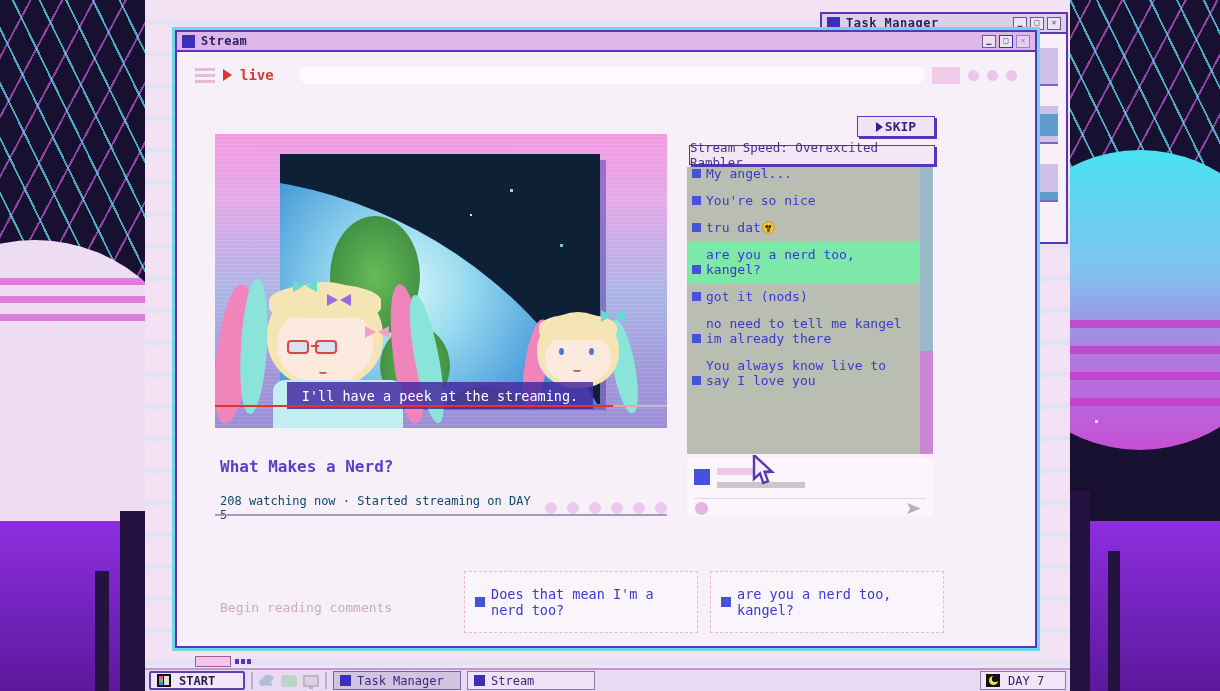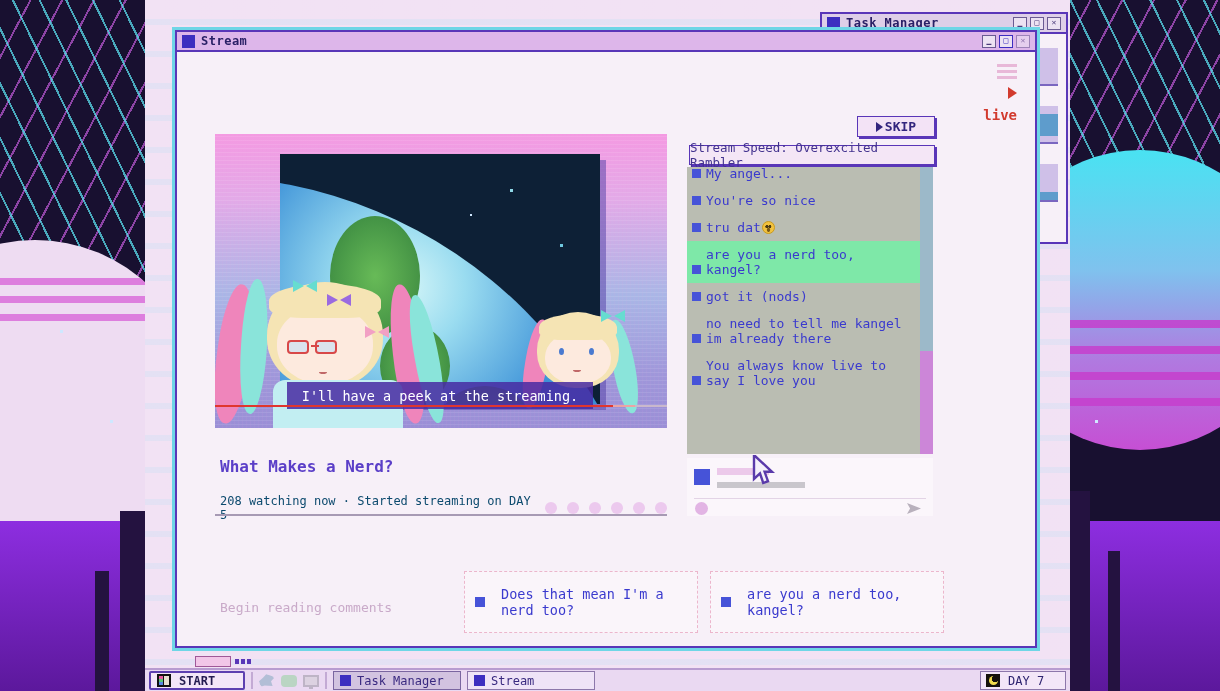--- a/index.html
+++ b/index.html
@@ -43,21 +43,21 @@
   
   .tm-window { left:820px; top:12px; width:248px; height:232px; }
   .tm-window .titlebar { background:#decfe8; }
   .tm-bar { position:absolute; right:8px; left:14px; height:38px; background:#cfc0e8; border-bottom:2px solid #7a66c0; }
   .tm-bar .seg { position:absolute; right:0; width:34px; background:#5e9ccc; }
 
   
   .stream-window { left:175px; top:30px; width:862px; height:618px; outline:3px solid #6ed6e6; }
   .stream-body { position:absolute; left:0; top:22px; right:0; bottom:0; background:#f7f0f8; }
 
-  .topbar { position:absolute; left:18px; top:10px; right:18px; height:22px; display:flex; align-items:flex-end; gap:8px;flex-direction:column; }
+  .topbar { position:absolute; left:18px; top:10px; right:18px; height:22px; display:flex; align-items:center; gap:8px; }
   .hamburger { width:20px; display:flex; flex-direction:column; gap:3px; }
   .hamburger i { height:3px; background:#e8b8d8; display:block; }
   .play-tri { width:0; height:0; border-left:9px solid #d23a2e; border-top:6px solid transparent; border-bottom:6px solid transparent; }
   .live-label { color:#d23a2e; font-weight:bold; font-size:14px; }
   .live-bar { flex:1; height:17px; background:#fdfbfe; border-radius:8px; margin-left:18px; }
   .pink-chip { width:28px; height:17px; background:#f0cce8; }
   .dot { width:11px; height:11px; border-radius:50%; background:#e9c6ea; }
 
   
   .video { position:absolute; left:38px; top:80px; width:452px; height:294px; overflow:hidden;
@@ -127,21 +127,21 @@
   .chat-input .avatar { position:absolute; left:7px; top:11px; width:16px; height:16px; background:#4653d8; }
   .chat-input .ph1 { position:absolute; left:30px; top:10px; width:52px; height:7px; background:#ecc9ea; }
   .chat-input .ph2 { position:absolute; left:30px; top:24px; width:88px; height:6px; background:#c9c6cc; }
   .chat-input .idiv { position:absolute; left:7px; right:7px; top:40px; height:1px; background:#e3d4e6; }
   .chat-input .emoji-btn { position:absolute; left:8px; top:44px; width:13px; height:13px; border-radius:50%; background:#e2b4e4; }
   .chat-input .send { position:absolute; right:12px; top:45px; width:14px; height:11px; background:#b9b1bd;
       clip-path:polygon(0 0, 100% 50%, 0 100%, 22% 50%); }
 
   .begin-label { position:absolute; left:43px; top:546px; font-size:13px; color:#c9aac9; }
   .choice { position:absolute; top:517px; width:234px; height:62px; border:1px dashed #ecb6cc; background:rgba(252,248,252,.6);
-      display:flex; align-items:center; gap:16px; padding:8px 10px; font-size:13.5px; line-height:16px; color:#3a3ace; }
+      display:flex; align-items:center; gap:6px; padding:8px 10px; font-size:13.5px; line-height:16px; color:#3a3ace; }
   .choice .bullet { width:10px; height:10px; background:#4653d8; flex:none; align-self:center; }
   .choice.c1 { left:287px; } .choice.c2 { left:533px; }
 
   .status-chip { position:absolute; left:18px; top:602px; width:36px; height:11px; background:#f2c6e8; border:1px solid #a05898; }
   .status-dots { position:absolute; left:58px; top:605px; display:flex; gap:2px; }
   .status-dots i { width:4px; height:5px; background:#5936b8; }
 
   
   .taskbar { position:absolute; left:0; right:0; bottom:0; height:23px; background:#ead9f2; border-top:2px solid #b89cd0;
       display:flex; align-items:center; gap:6px; padding:0 4px; }

